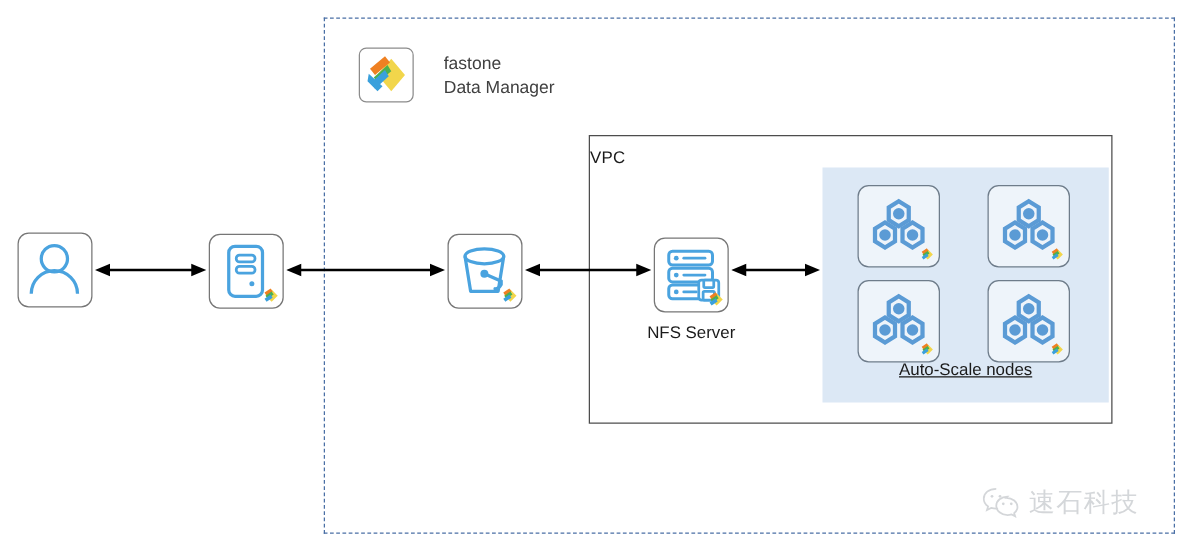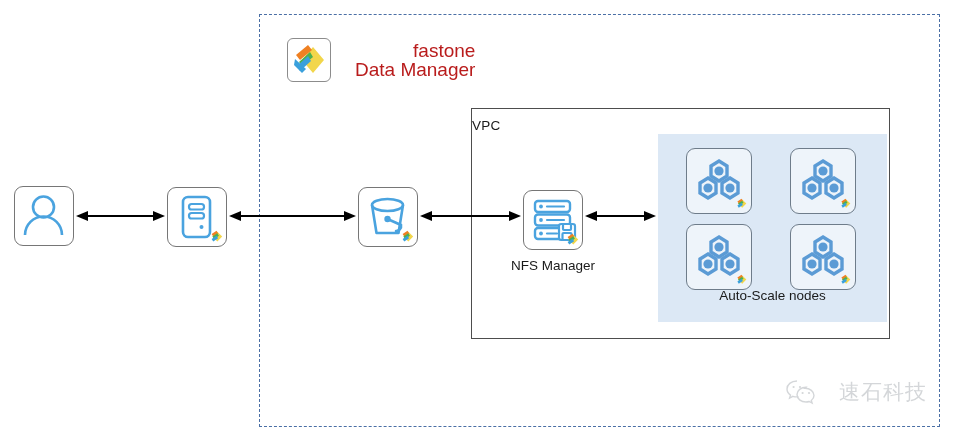--- a/index.html
+++ b/index.html
@@ -53,20 +53,21 @@
     background: #dce8f5;
   }
   .autoscale-label {
     position: absolute;
     left: 658px;
     top: 288px;
     width: 229px;
     text-align: center;
     font-size: 13.5px;
     color: #1a1a1a;
+    text-decoration: underline;
   }
 
   
   .tile {
     position: absolute;
     box-sizing: border-box;
     border: 1.4px solid #767676;
     border-radius: 9px;
     background: #ffffff;
   }
@@ -98,46 +99,45 @@
     height: 44px;
     box-sizing: border-box;
     border: 1.3px solid #8c8c8c;
     border-radius: 6px;
     background: #ffffff;
   }
   .brand-text {
     position: absolute;
     left: 355px;
     top: 41px;
-    font-size: 19px;
+    font-size: 14px;
     line-height: 19px;
-    color: #b91c1c;
-    text-align: right;
+    color: #404040;
   }
 
   
   .caption {
     position: absolute;
     text-align: center;
     font-size: 13.5px;
     color: #1a1a1a;
     white-space: nowrap;
   }
 
   
   .arrow { position: absolute; height: 16px; }
 
   
   .watermark {
     position: absolute;
     left: 786px;
-    top: 378px;
+    top: 388px;
     display: flex;
     align-items: center;
-    gap: 23px;
+    gap: 7px;
     opacity: .42;
   }
   .wm-text {
     font-size: 21px;
     color: #9aa0a6;
     font-family: "DejaVu Sans", sans-serif;
     letter-spacing: 1px;
   }
 </style>
 </head>
@@ -312,21 +312,21 @@
         <rect x="38.5" y="42" width="9" height="7" rx="1"></rect>
       </g>
     </svg>
     <svg class="badge" viewBox="0 0 16 16">
       <polygon points="9,2 15,8 9,14 3,8" fill="#f2d64b"></polygon>
       <polygon points="2,5 8,1 10,4 4,8" fill="#ef8022"></polygon>
       <polygon points="3,8 9,4 11,7 5,11" fill="#4caf50"></polygon>
       <polygon points="2,11 8,7 10,10 4,14" fill="#3aa0dc"></polygon>
     </svg>
   </div>
-  <div class="caption" style="left:493px;top:258px;width:120px;">NFS Manager</div>
+  <div class="caption" style="left:493px;top:258px;width:120px;">NFS Server</div>
 
   <div class="arrow" style="left:76px;top:208px;width:89px;">
     <svg width="89" height="16" viewBox="0 0 89 16">
       <line x1="10" y1="8" x2="79" y2="8" stroke="#000" stroke-width="1.9"></line>
       <polygon points="0,8 12,3 12,13" fill="#000"></polygon>
       <polygon points="89,8 77,3 77,13" fill="#000"></polygon>
     </svg>
   </div>
 
   <div class="arrow" style="left:229px;top:208px;width:127px;">

